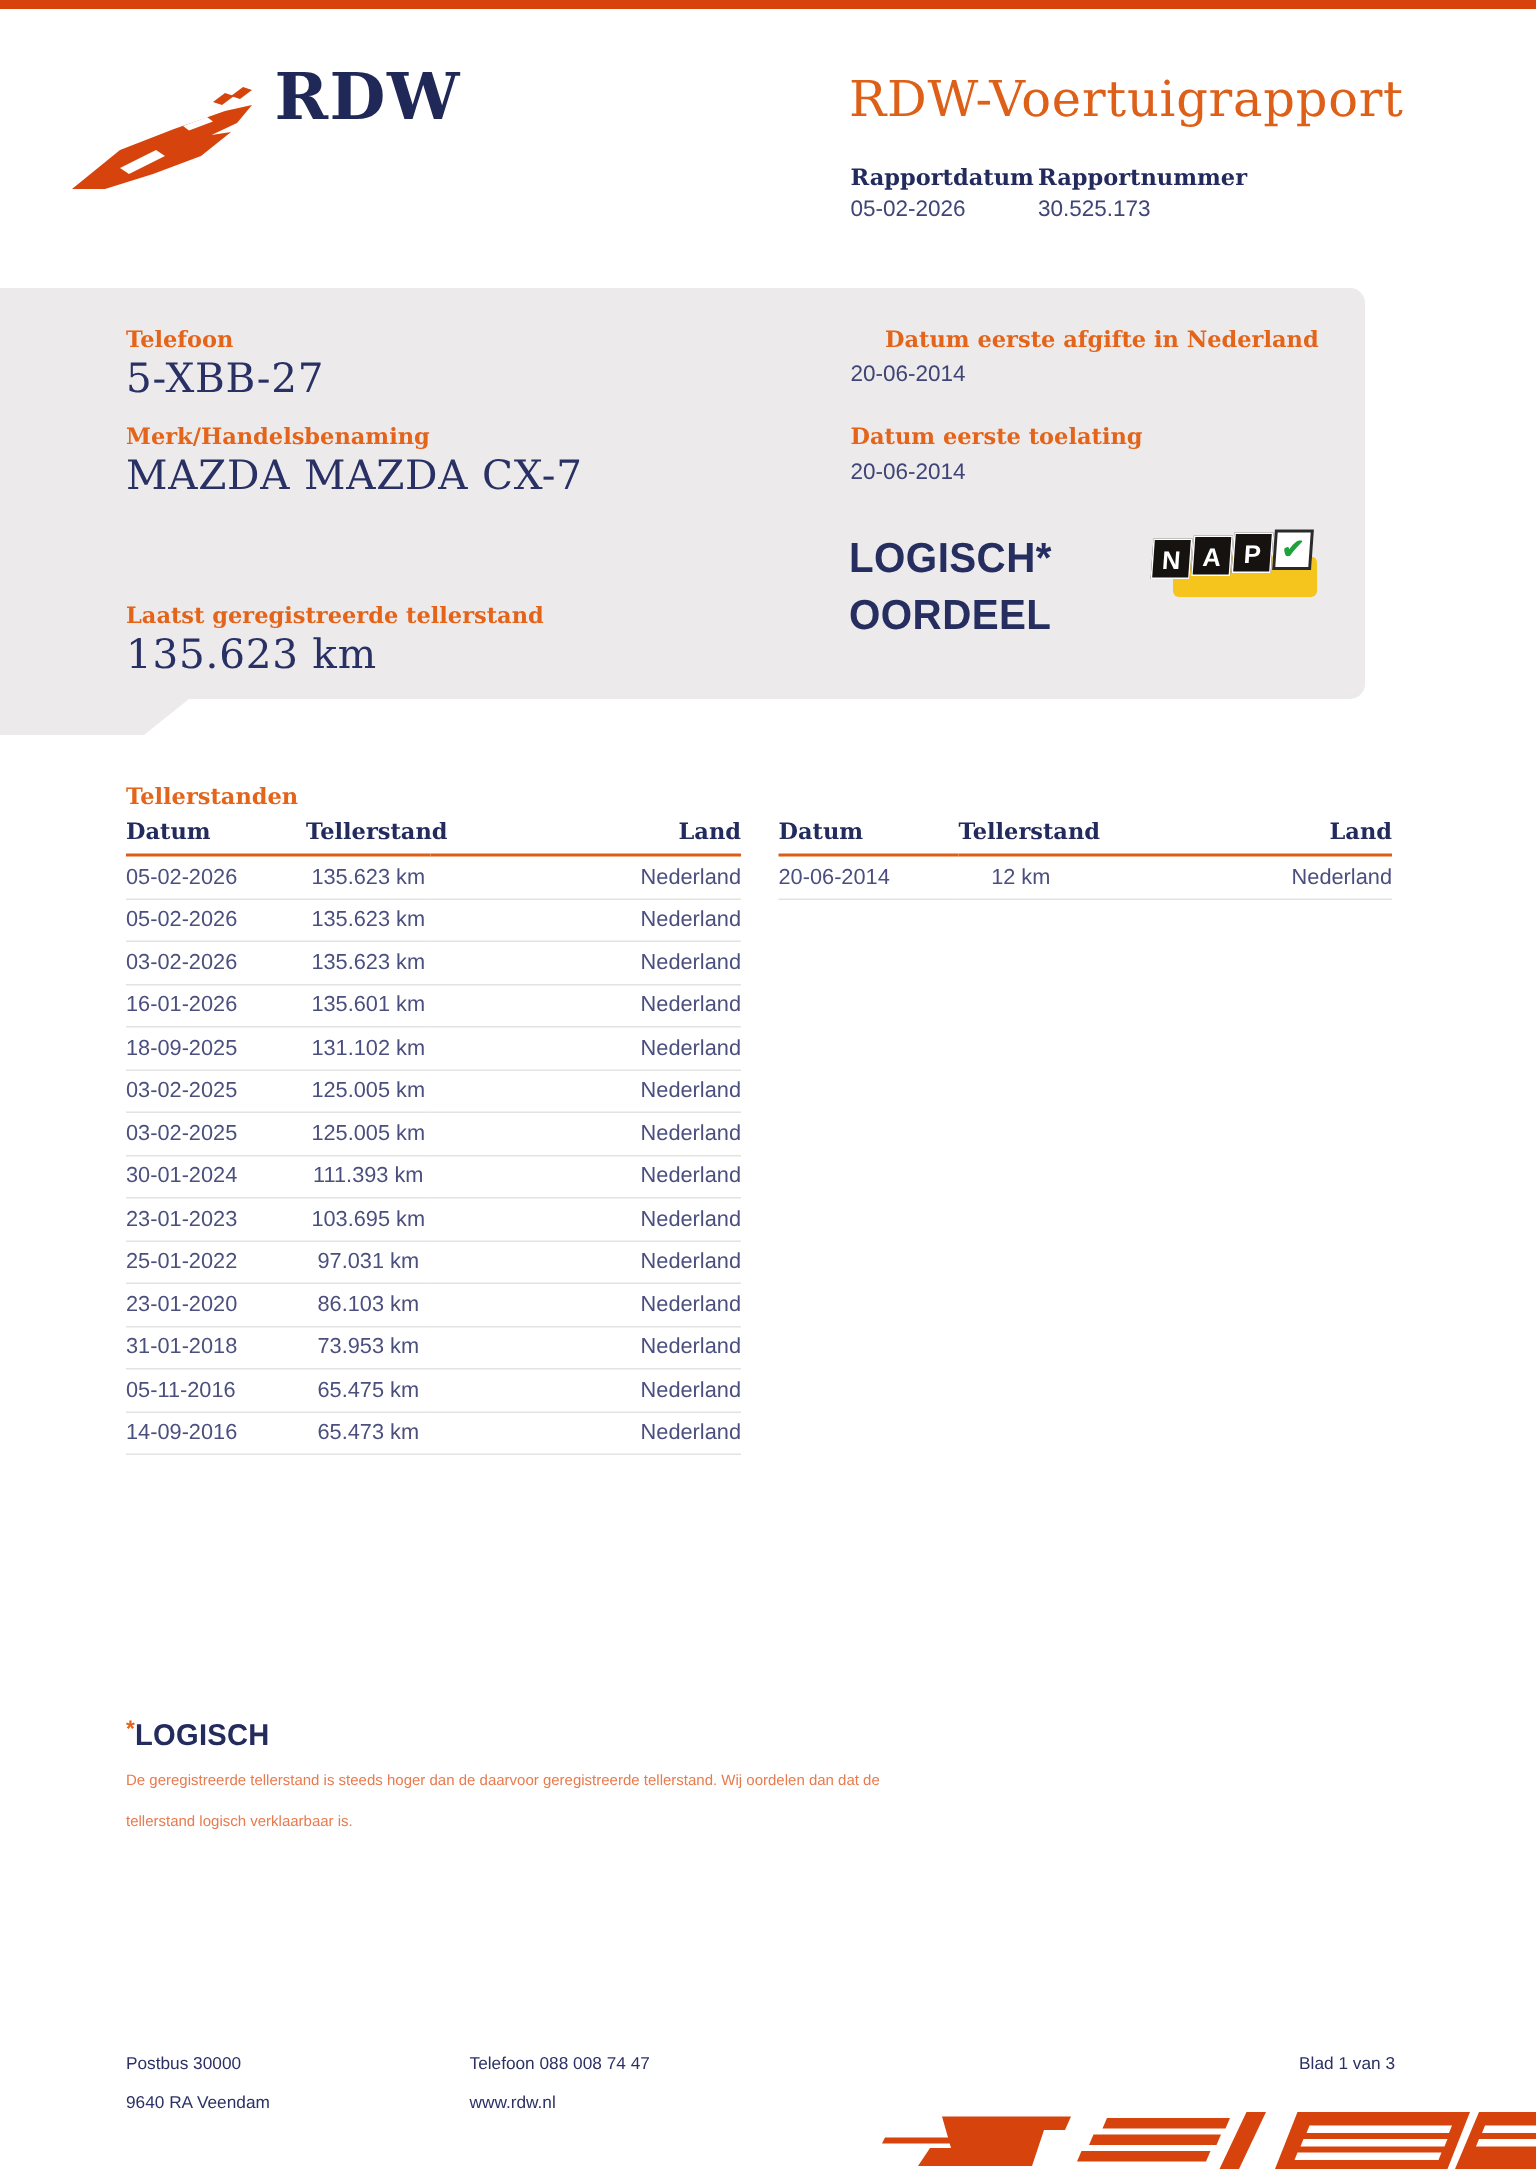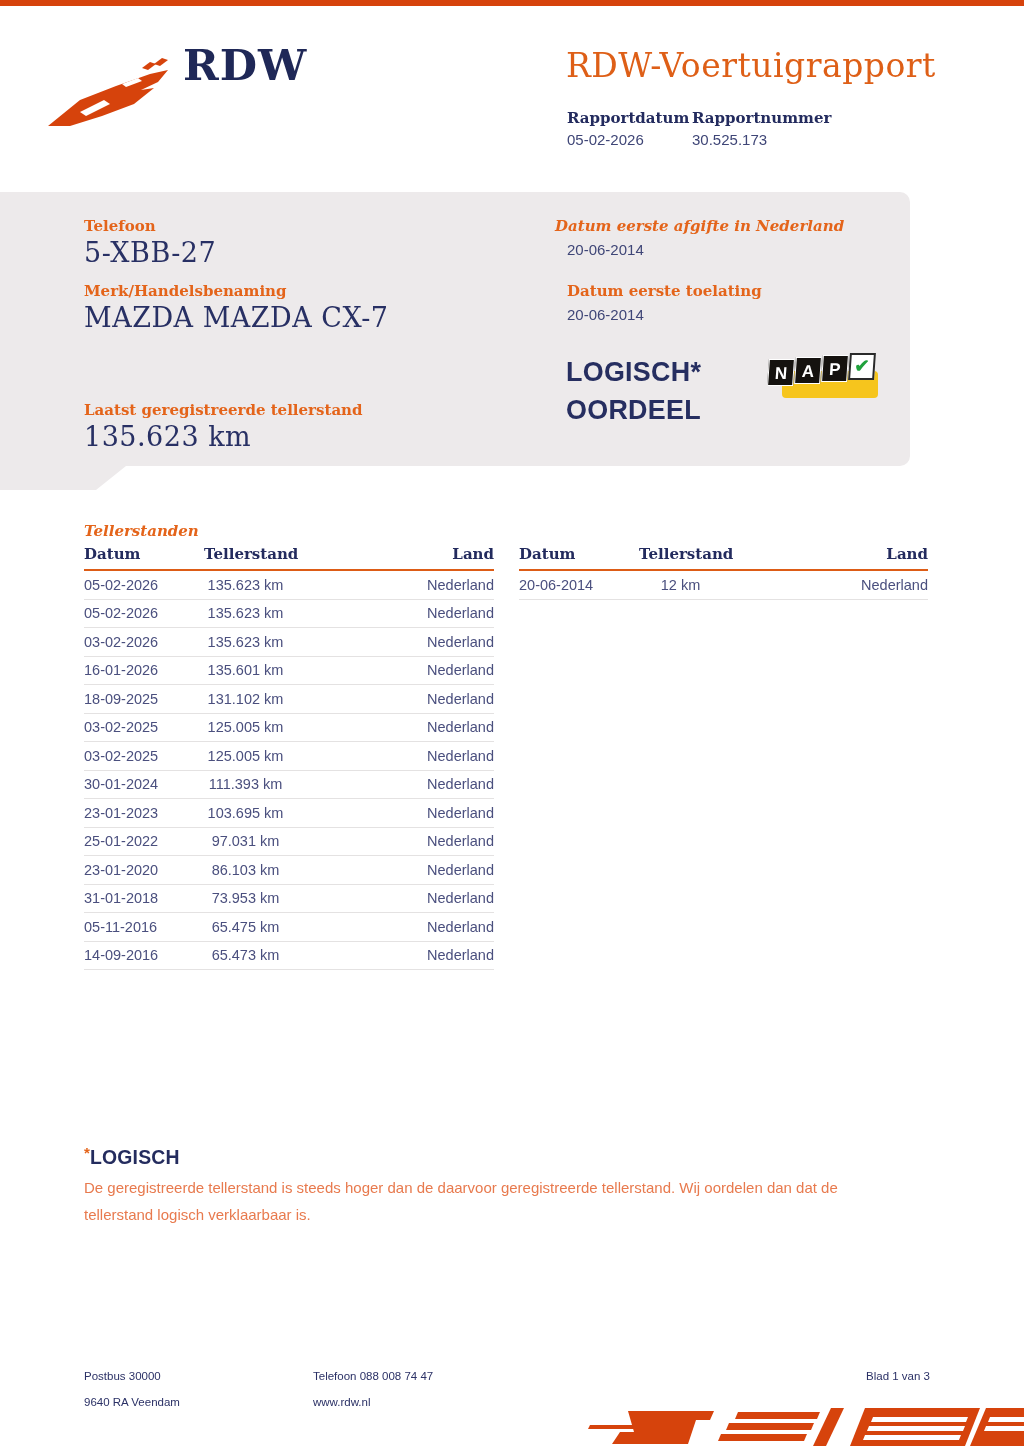--- a/index.html
+++ b/index.html
@@ -41,21 +41,21 @@
   .o-label { font-size:15px; color:#e4641a; }
   .big-value {
     font-family:"DejaVu Serif", serif; font-size:27px; color:#283064; letter-spacing:.5px;
   }
   .k-label { top:217px; left:84px; }
   .k-value { top:237px; left:84px; }
   .m-label { top:282px; left:84px; }
   .m-value { top:302px; left:84px; }
   .t-label { top:401px; left:84px; }
   .t-value { top:421px; left:84px; }
-  .a-label { top:217px; left:555px;font-style:italic; }
+  .a-label { top:217px; left:590px; }
   .a-value { top:241px; left:567px; font-size:15px; color:#3f4677; }
   .to-label { top:282px; left:567px; }
   .to-value { top:306px; left:567px; font-size:15px; color:#3f4677; }
   .verdict {
     left:566px; color:#262e60; font-weight:bold; font-size:28px;
     letter-spacing:.3px; transform:scaleX(.96); transform-origin:left;
   }
   .verdict1 { top:356px; }
   .verdict2 { top:394px; }
 
@@ -70,41 +70,41 @@
   .nap-n { left:0; top:7px; }
   .nap-a { left:27px; top:5px; }
   .nap-p { left:54px; top:3px; }
   .nap-check {
     position:absolute; left:81px; top:1px; width:26px; height:27px; background:#ffffff;
     border:2px solid #2a2a2a; box-sizing:border-box; transform:skewX(-4deg);
     color:#1fa13c; font-weight:bold; font-size:18px; line-height:23px; text-align:center;
   }
 
   
-  .tbl-heading { top:522px; left:84px; font-size:15px; color:#e4641a;font-style:italic; }
+  .tbl-heading { top:522px; left:84px; font-size:15px; color:#e4641a; }
   table.meter { position:absolute; top:545px; border-collapse:collapse; table-layout:fixed; }
   .tbl-left  { left:84px;  width:410px; }
   .tbl-right { left:519px; width:409px; }
   table.meter th {
     font-family:"DejaVu Serif", serif; font-weight:bold; font-size:15px; color:#232b5e;
     padding:0 0 6px 0; border-bottom:2.5px solid #dd5c16;
   }
   table.meter td {
     font-size:14.5px; color:#4a4f7e; padding:5.5px 0;
     border-bottom:1px solid #e4e2e2; line-height:16.5px;
   }
   table.meter .c0 { width:120px; text-align:left; }
   table.meter .c1 { width:83px;  text-align:center;margin-top:34px; }
   table.meter .c2 { text-align:right; }
 
   
   .note-head { top:1144px; left:84px; }
   .note-ast { color:#e4641a; font-weight:bold; font-size:15px; vertical-align:6px; }
   .note-title { color:#242c5e; font-weight:bold; font-size:20px; letter-spacing:.2px; transform:scaleX(.97); display:inline-block; transform-origin:left; }
-  .note-text { left:84px; width:800px; font-size:15px; line-height:27px; color:#e87a4e; }
+  .note-text { left:84px; width:800px; font-size:10px; line-height:27px; color:#e87a4e; }
   .note-line1 { top:1174px; }
   .note-line2 { top:1201px; }
 
   
   .footer-item { font-size:11.5px; color:#2b3166;margin-top:44px; }
   .f-r1 { top:1326px; }
   .f-r2 { top:1352px; }
   .f-c1 { left:84px; }
   .f-c2 { left:313px; }
   .f-c3 { left:84px; width:846px; text-align:right; }

